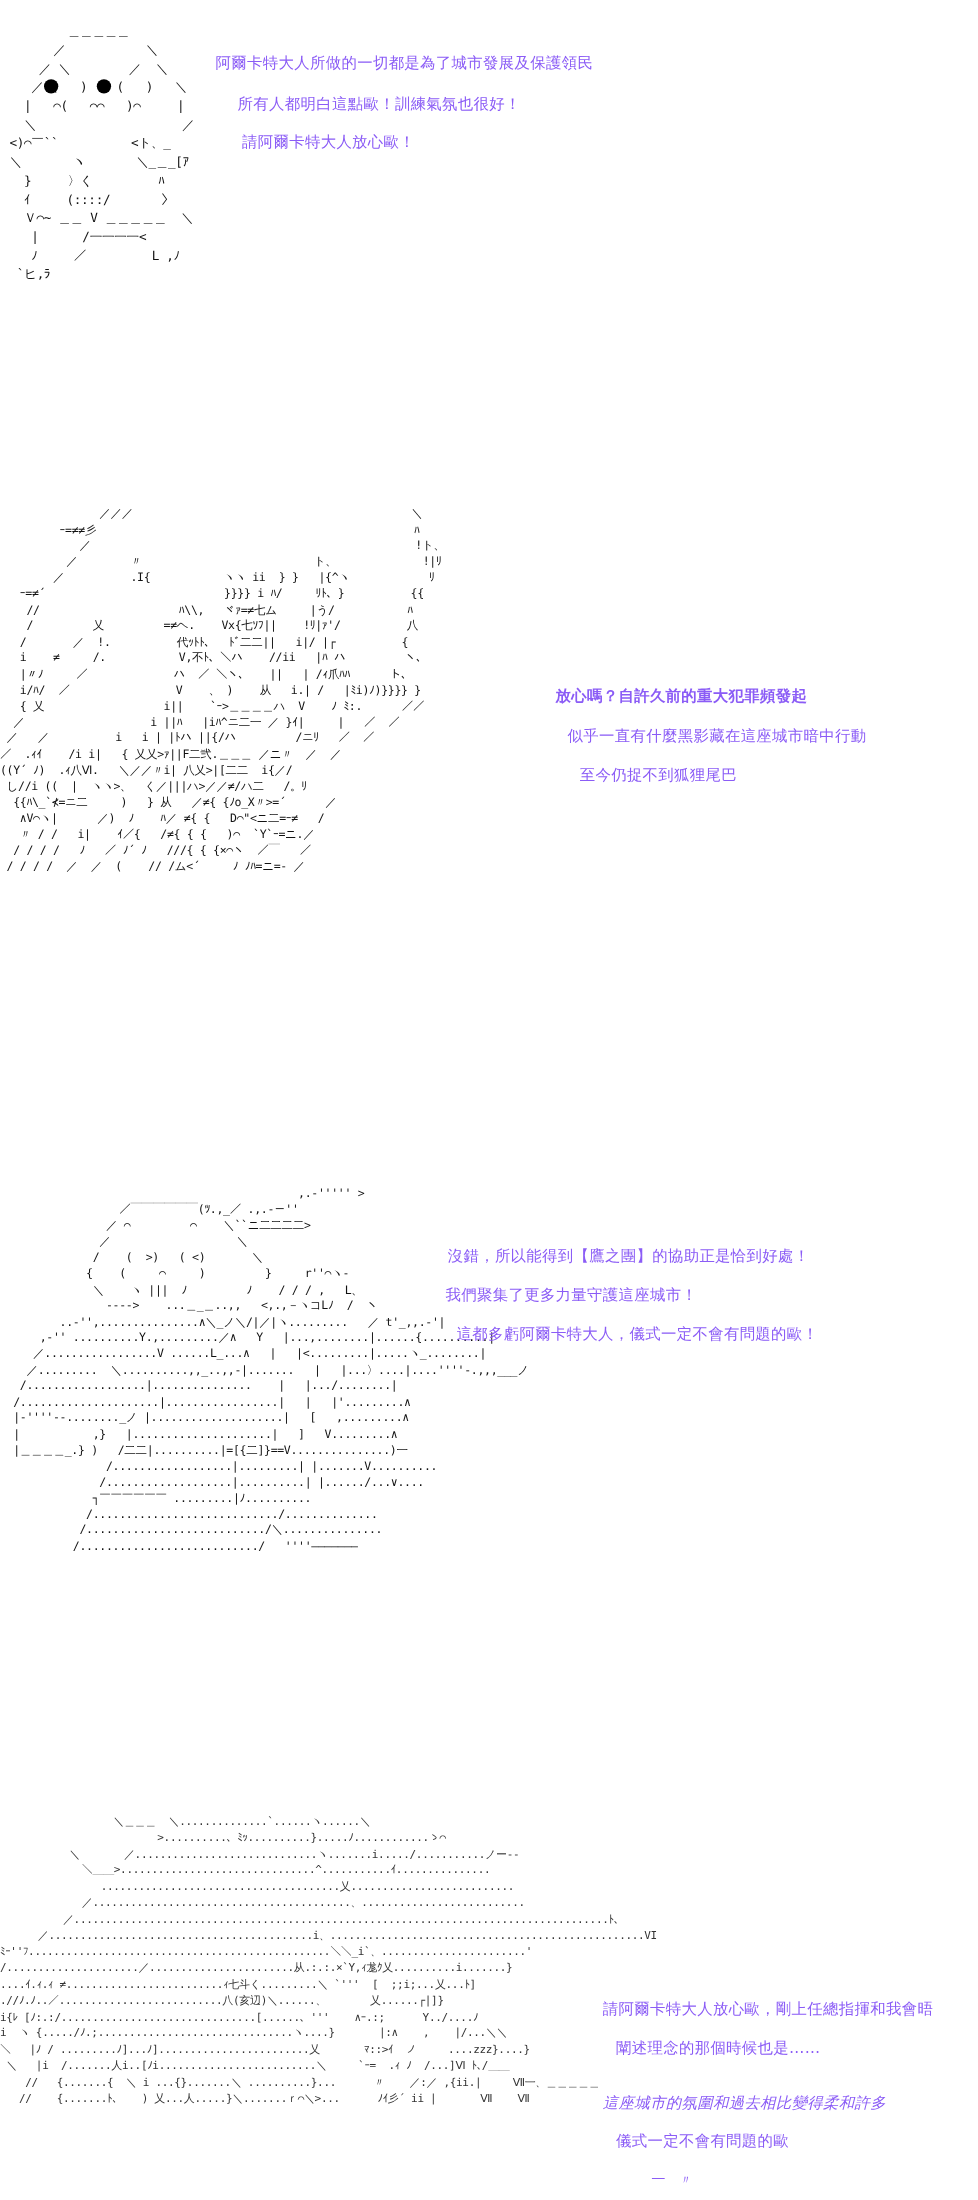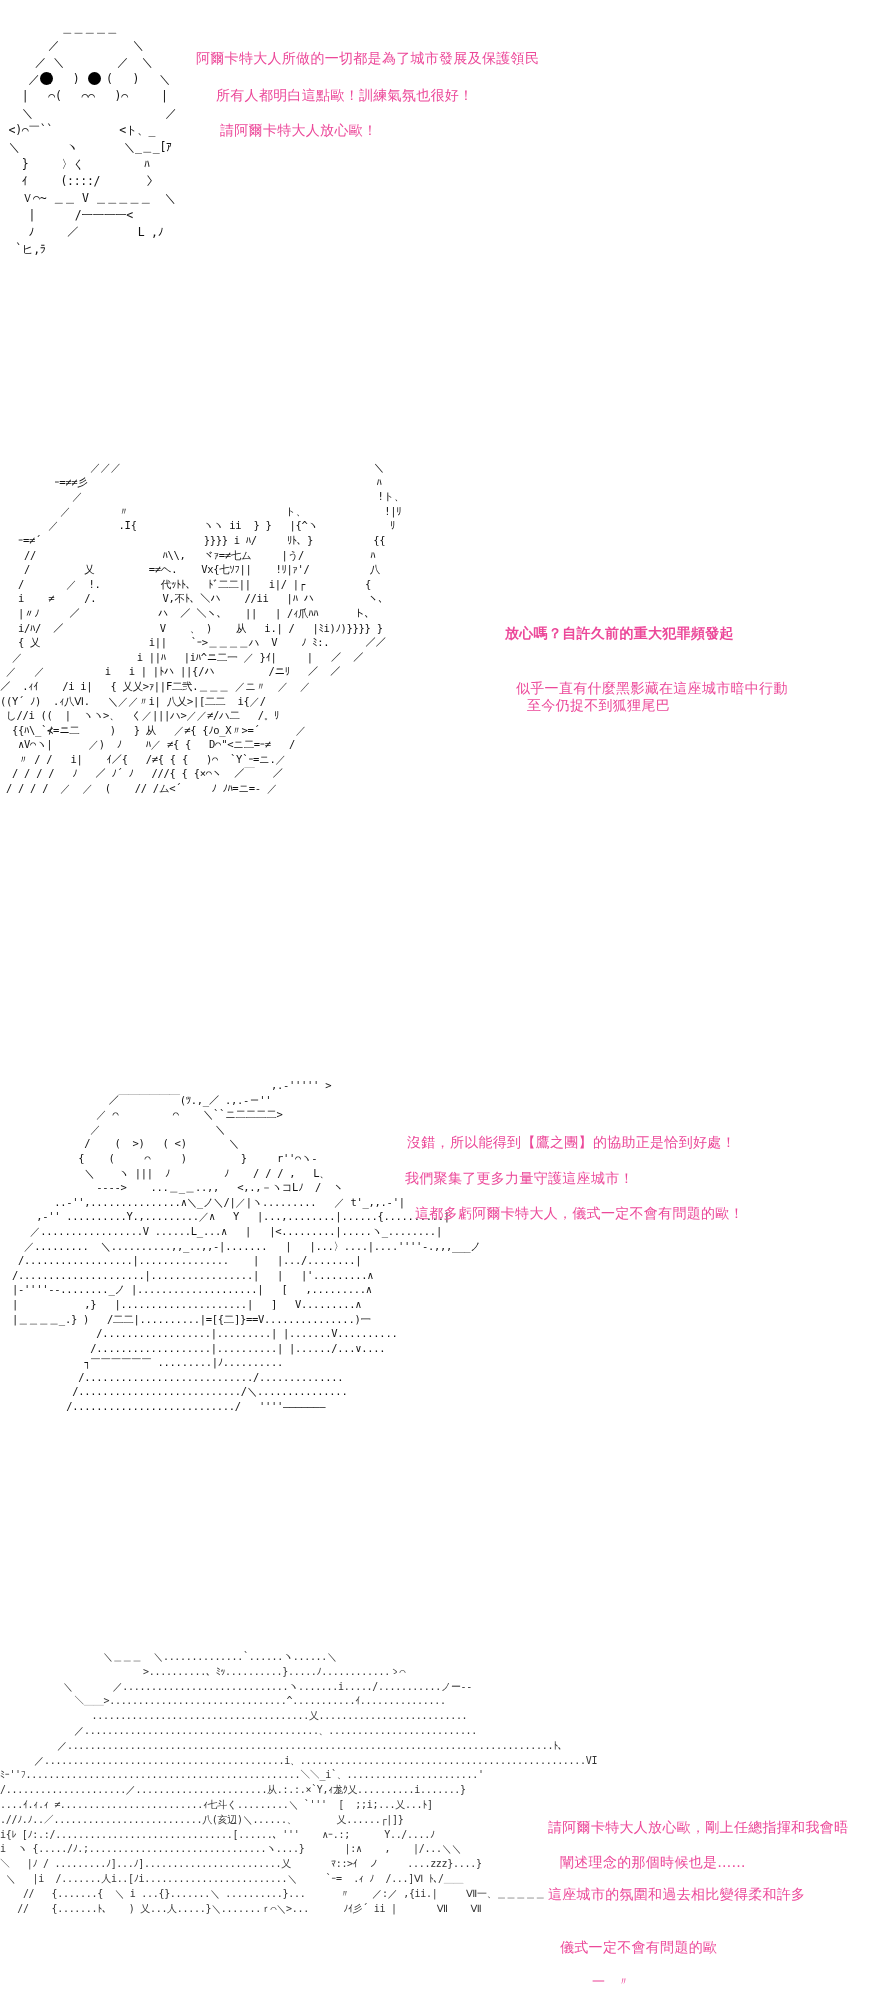--- a/index.html
+++ b/index.html
@@ -1,20 +1,20 @@
 <!DOCTYPE html>
 <html><head>
 <meta charset="utf-8">
 <style>
   html, body { margin: 0; padding: 0; background: #ffffff; }
   body { width: 889px; height: 2000px; position: relative; overflow: hidden; font-family: "DejaVu Sans", sans-serif; color: #000; }
   .panel { position: absolute; left: 0; width: 889px; }
   .aa { position: absolute; margin: 0; font-family: "DejaVu Sans Mono", monospace; font-size: 11px; line-height: 15.5px; white-space: pre; color: #111; letter-spacing: -0.3px; }
   .aa.dotty { color: #333; }
-  .line { position: absolute; font-family: "DejaVu Sans", sans-serif; font-size: 14px; line-height: 18px; white-space: nowrap; color: #ec4899; letter-spacing: 0.3px; }
+  .line { position: absolute; font-family: "DejaVu Sans", sans-serif; font-size: 14px; line-height: 18px; white-space: nowrap; color: #8b5cf6; letter-spacing: 0.3px; }
   .eye { position: absolute; width: 13px; height: 13px; border-radius: 50%; background: #000; }
 </style>
 </head>
 <body>
 
 <div class="panel" style="top:0; height:290px;">
   <pre class="aa" style="left:2px; top:20px; font-size:11.5px; line-height:17px;">         ＿＿＿＿＿
        ／           ＼
      ／ ＼        ／  ＼
     ／ (   )    (   )   ＼
@@ -55,21 +55,21 @@
 ／  .ｨｲ    /i i|   { 乂乂&gt;ｧ||F二弐.＿＿＿ ／ニ〃  ／  ／
 ((Y´ ﾉ)  .ｨ八Ⅵ.   ＼／／〃i| 八乂&gt;|[二二  i{／/
  し//i ((  |  ヽヽ&gt;、  く／|||ハ&gt;／／≠/ハ二   /。ﾘ
   {{ﾊ\_`⊀=ニ二     )   } 从   ／≠{ {ﾉo_X〃&gt;=´      ／
    ∧V⌒ヽ|      ／)  ﾉ    ﾊ／ ≠{ {   D⌒"&lt;ニ二=ｰ≠   /
    〃 / /   i|    ｲ／{   /≠{ { {   )⌒  `Y`ｰ=ニ.／
   / / / /   ﾉ   ／ ﾉ´ ﾉ   ///{ { {×⌒ヽ  ／￣   ／
  / / / /  ／  ／  (    // /ム&lt;´     ﾉ ﾉﾊ=ニ=- ／</pre>
 
   <div class="line" style="left:505px; top:184px;font-weight:bold;">放心嗎？自許久前的重大犯罪頻發起</div>
-  <div class="line" style="left:516px; top:239px;">似乎一直有什麼黑影藏在這座城市暗中行動</div>
+  <div class="line" style="left:516px; top:221px;">似乎一直有什麼黑影藏在這座城市暗中行動</div>
   <div class="line" style="left:527px; top:256px;">至今仍捉不到狐狸尾巴</div>
 </div>
 
 <div class="panel" style="top:1060px; height:420px;">
   <pre class="aa" style="left:0; top:18px; font-size:10.5px; line-height:14.6px;">                                             ,.-''''' &gt;
                   ／￣￣￣￣￣￣(ﾂ.,_／ .,.-－''
                 ／ ⌒         ⌒    ＼``ニ二二二二&gt;
                ／                   ＼
               /    (  &gt;)   ( &lt;)       ＼
              {    (     ⌒     )         }     r''⌒ヽ-
@@ -111,18 +111,18 @@
 .//ﾉ.ﾉ..／..........................八(亥辺)＼......、       乂......┌|]}
 i{ﾚ [ﾉ:.:/...............................[......、'''    ∧ｰ.:;      Y../....ﾉ
 i  ヽ {...../ﾉ.;...............................ヽ....}       |:∧    ,    |/...＼＼
 ＼   |ﾉ / .........ﾉ]...ﾉ]........................乂       ﾏ::&gt;ｲ  ノ     ....zzz}....}
  ＼   |i  /.......人i..[ﾉi.........................＼     `ｰ=  .ｨ ﾉ  /...]Ⅵ ﾄ､/＿＿
     //   {.......{  ＼ i ...{}.......＼ ..........}...      〃    ／:／ ,{ii.|     Ⅶ一、＿＿＿＿＿
    //    {.......ﾄ、   ) 乂...人.....}＼.......ｒ⌒＼&gt;...      ﾉｲ彡´ ii |       Ⅶ    Ⅶ</pre>
 
   <div class="line" style="left:548px; top:178px;">請阿爾卡特大人放心歐，剛上任總指揮和我會晤</div>
   <div class="line" style="left:560px; top:213px;">闡述理念的那個時候也是……</div>
-  <div class="line" style="left:548px; top:245px;">這座城市的氛圍和過去相比變得柔和許多</div>
+  <div class="line" style="left:548px; top:263px;font-style:italic;">這座城市的氛圍和過去相比變得柔和許多</div>
   <div class="line" style="left:560px; top:298px;">儀式一定不會有問題的歐</div>
 
   <span class="line" style="left:592px; top:333px; font-size:13px;">一</span>
   <span class="line" style="left:618px; top:333px; font-size:11px;">〃</span>
 </div>
 
 </body></html>

